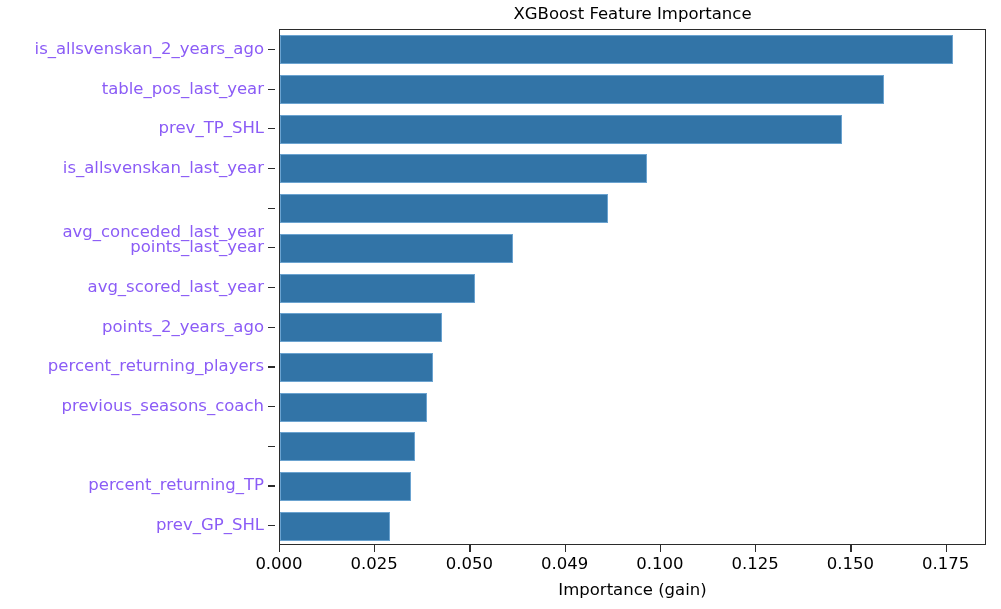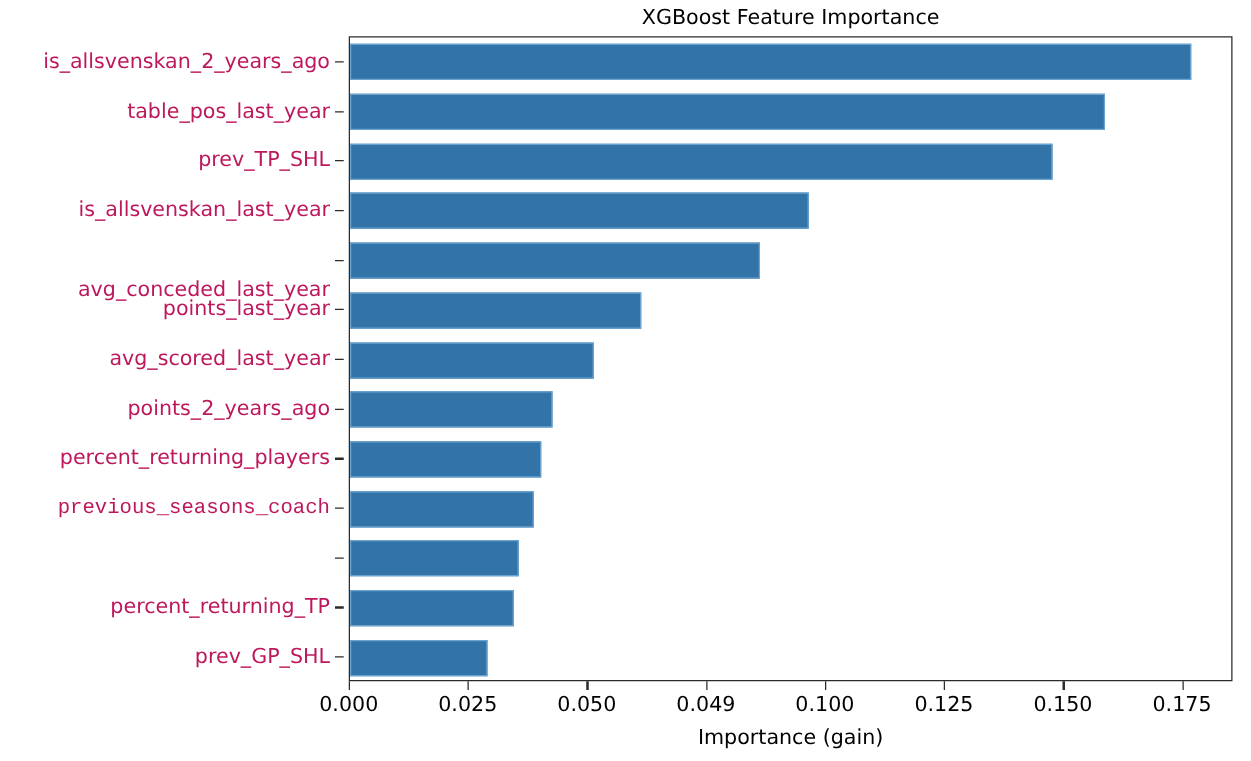--- a/index.html
+++ b/index.html
@@ -63,21 +63,21 @@
     width: 279px;
     height: 516px;
   }
   .ytick-label {
     position: absolute;
     right: 15px;
     height: 22px;
     line-height: 22px;
     text-align: right;
     font-size: 16.5px;
-    color: #be185d;
+    color: #8b5cf6;
     white-space: nowrap;
   }
   .ytick-mark {
     position: absolute;
     right: 4px;
     width: 7px;
     height: 1.2px;
     background: #2b2b2b;
   }
   
@@ -135,21 +135,21 @@
       <div class="ytick-label" style="top: 156px; margin-top: 36px;">avg_conceded_last_year</div>
       <div class="ytick-mark" style="top: 178.615px;"></div>
       <div class="ytick-label" style="top: 207.308px;">points_last_year</div>
       <div class="ytick-mark" style="top: 218.308px;"></div>
       <div class="ytick-label" style="top: 247px;">avg_scored_last_year</div>
       <div class="ytick-mark" style="top: 258px;"></div>
       <div class="ytick-label" style="top: 286.692px;">points_2_years_ago</div>
       <div class="ytick-mark" style="top: 297.692px;"></div>
       <div class="ytick-label" style="top: 326.385px;">percent_returning_players</div>
       <div class="ytick-mark" style="top: 337.385px;"></div>
-      <div class="ytick-label" style="top: 366.077px; font-family: Liberation Mono, monospace;">previous_seasons_coach</div>
+      <div class="ytick-label" style="top: 366.077px;">previous_seasons_coach</div>
       <div class="ytick-mark" style="top: 377.077px;"></div>
       <div class="ytick-mark" style="top: 416.769px;"></div>
       <div class="ytick-label" style="top: 445.462px;">percent_returning_TP</div>
       <div class="ytick-mark" style="top: 456.462px;"></div>
       <div class="ytick-label" style="top: 485.154px;">prev_GP_SHL</div>
       <div class="ytick-mark" style="top: 496.154px;"></div>
     </div>
 
   <div id="plot-area">
     <div id="bars-layer">

